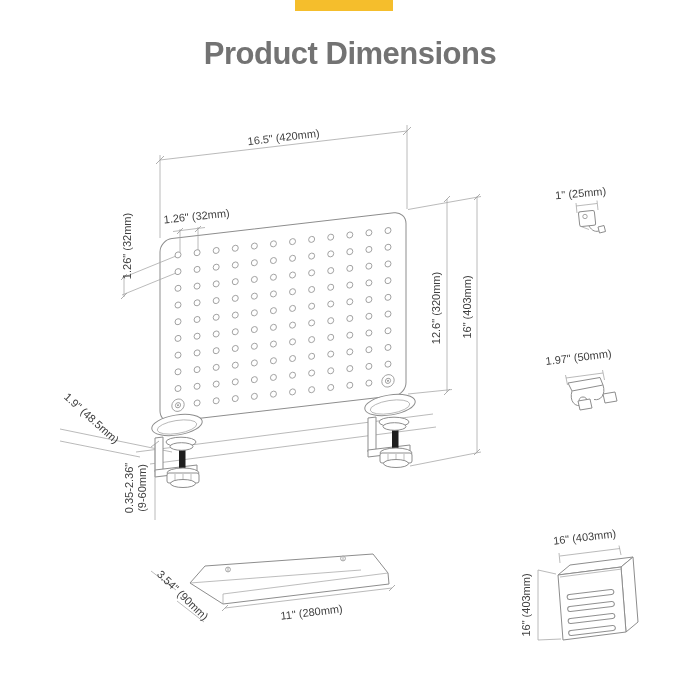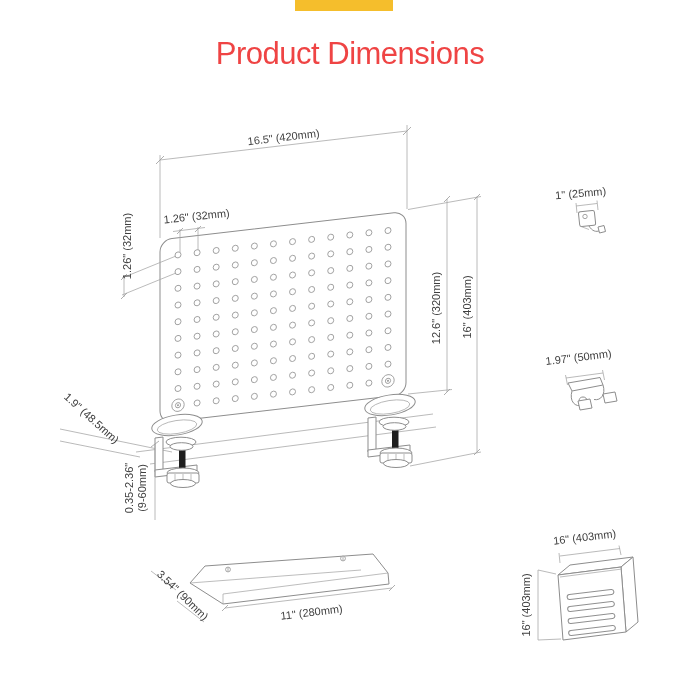--- a/index.html
+++ b/index.html
@@ -1,20 +1,20 @@
 <!DOCTYPE html>
 <html><head>
 <meta charset="utf-8">
 <style>
   html,body{margin:0;padding:0;background:#fff;width:700px;height:700px;overflow:hidden;
     font-family:"Liberation Sans",sans-serif;}
   .stage{position:relative;width:700px;height:700px;background:#fff;}
   .accent-bar{position:absolute;left:295px;top:0;width:98px;height:11px;background:#F5BE2C;}
   h1.title{position:absolute;top:36px;left:0;width:700px;margin:0;text-align:center;
-    font-size:31px;font-weight:400;color:#ef4444;letter-spacing:-0.5px;}
+    font-size:31px;font-weight:700;color:#737373;letter-spacing:-0.5px;}
   svg{position:absolute;left:0;top:0;}
   .ln{fill:none;stroke:#909090;stroke-width:1;}
   .lnf{fill:#ffffff;stroke:#8d8d8d;stroke-width:1;}
   .dl{fill:none;stroke:#a8a8a8;stroke-width:0.8;}
   .tick{stroke:#9a9a9a;stroke-width:0.8;}
   .hole{fill:#ffffff;stroke:#9a9a9a;stroke-width:0.9;}
   .dim{font-family:"Liberation Sans",sans-serif;font-size:11px;fill:#3f3f3f;}
   .thin{fill:none;stroke:#a0a0a0;stroke-width:0.7;}
 </style>
 </head>

